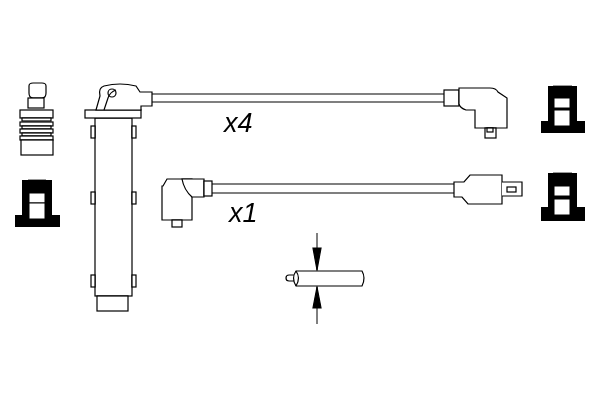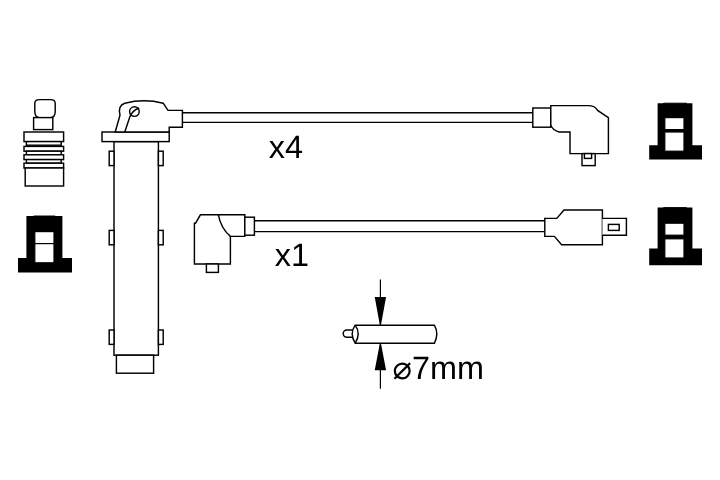--- a/index.html
+++ b/index.html
@@ -1,16 +1,16 @@
 <!DOCTYPE html>
 <html><head>
 <meta charset="utf-8">
 <style>
   html, body { margin: 0; padding: 0; background: #ffffff; }
-  #stage { position: relative; width: 600px; height: 400px; overflow: hidden; background: #ffffff; }
+  #stage { position: relative; width: 600px; height: 400px; overflow: hidden; background: #ffffff; font-style: italic; }
   svg { position: absolute; left: 0; top: 0; }
   .lbl { position: absolute; font-family: "Liberation Sans", sans-serif; color: #000; line-height: 1; }
   #label-x4 { left: 224px; top: 110px; font-size: 27px; }
   #label-x1 { left: 229px; top: 200px; font-size: 27px; text-align: right; }
   #label-dia { left: 327px; top: 294px; font-size: 27px; }
 </style>
 </head>
 <body>
 
 <div id="stage">
@@ -97,14 +97,13 @@
       <path d="M296,271 Q301,278 296,286" fill="none"></path>
       <line x1="317" y1="233" x2="317" y2="271" stroke-width="1"></line>
       <polygon points="313,248 321,248 317,270" fill="#000"></polygon>
       <line x1="317" y1="286" x2="317" y2="324" stroke-width="1"></line>
       <polygon points="313,308 321,308 317,287" fill="#000"></polygon>
     </g>
   </svg>
 
   <div class="lbl" id="label-x4">x4</div>
   <div class="lbl" id="label-x1">x1</div>
-  <div class="lbl" id="label-dia">⌀7mm</div>
 </div>
 
 </body></html>

